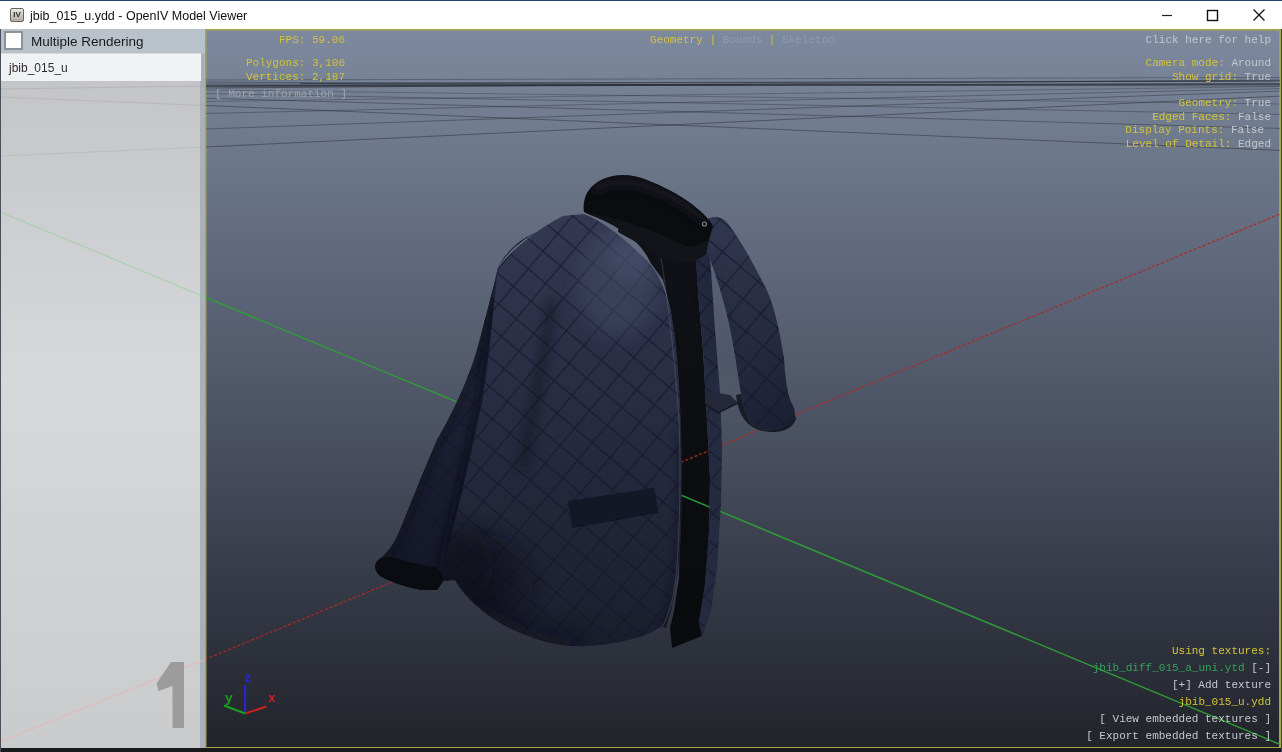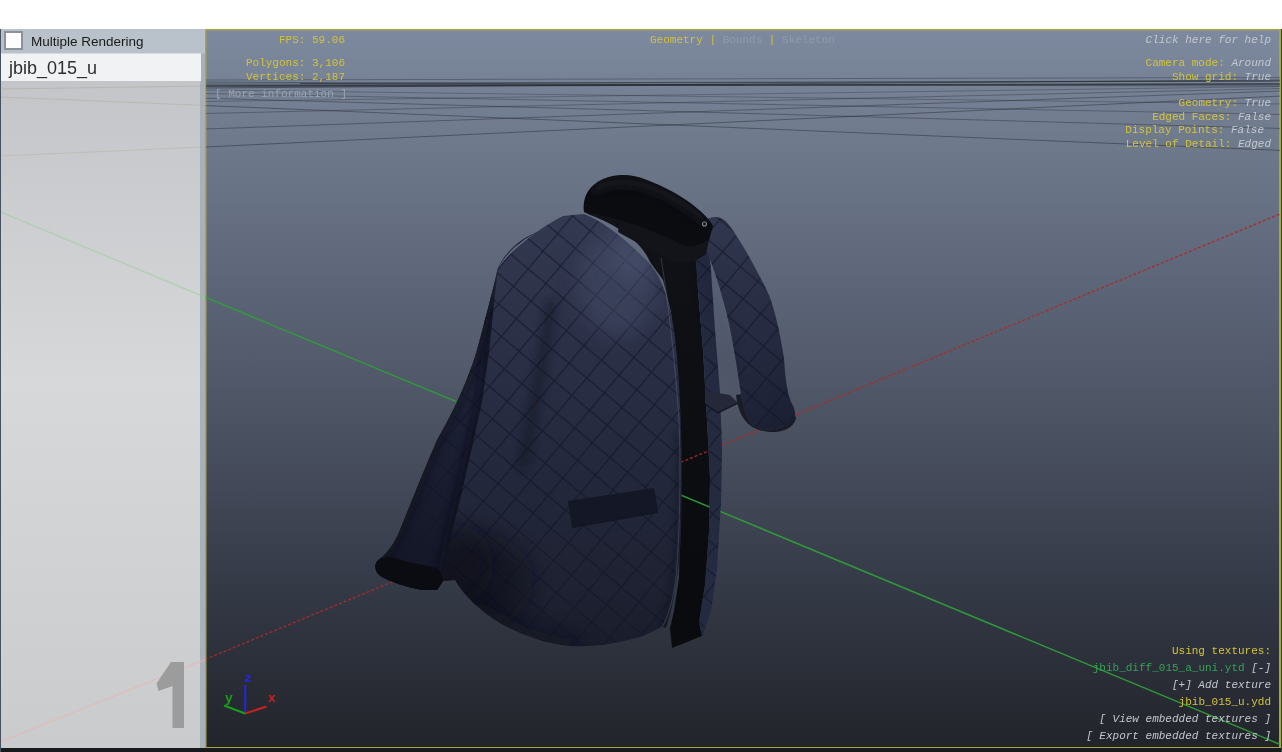--- a/index.html
+++ b/index.html
@@ -4,21 +4,21 @@
 <style>
   html,body{margin:0;padding:0;width:1282px;height:752px;overflow:hidden;background:#fff;}
   #win{position:absolute;left:0;top:0;width:1282px;height:752px;font-family:"Liberation Sans",sans-serif;}
   #titlebar{position:absolute;left:0;top:0;width:1282px;height:29px;background:#ffffff;border-top:1px solid #26436f;box-sizing:border-box;}
   #ticon{position:absolute;left:10px;top:7px;width:14px;height:14px;background:linear-gradient(180deg,#e8e8e6,#b0aba2);border:1px solid #6b6354;box-sizing:border-box;border-radius:2px;font:bold 8px "Liberation Sans",sans-serif;color:#2a2a2a;text-align:center;line-height:12px;}
   #ttext{position:absolute;left:30px;top:0;height:29px;line-height:30px;font-size:12.5px;color:#101010;}
   .winbtn{position:absolute;top:0;height:29px;}
   svg{position:absolute;left:0;top:0;}
   .mono{font-family:"Liberation Mono",monospace;font-size:11px;position:absolute;white-space:pre;}
   .yel{color:#d2c339;}
-  .gry{color:#c3c8ce;font-style:italic;}
+  .gry{color:#c3c8ce;}
   .grn{color:#34a356;margin-top:44px;}
 </style>
 </head>
 <body>
 <div id="win">
 <svg width="1282" height="752" viewBox="0 0 1282 752">
   <defs>
     <linearGradient id="vpbg" x1="0" y1="30" x2="0" y2="748" gradientUnits="userSpaceOnUse">
       <stop offset="0" stop-color="#7d899e"></stop>
       <stop offset="0.14" stop-color="#707b8e"></stop>
@@ -231,24 +231,33 @@
     <path d="M0,97 L205,105.5" stroke="#a89e90" stroke-width="1" opacity="0.35"></path>
     <path d="M0,156 L205,147" stroke="#a89e90" stroke-width="1" opacity="0.3"></path>
   </g>
   <path d="M184,662 L184,728 L172.5,728 L172.5,686 L158.5,691 L156.5,683.5 L171,662 Z" fill="#9c9c9c"></path>
 
   <rect x="0" y="748" width="1282" height="4" fill="#191a1e"></rect>
   <rect x="0" y="29" width="1" height="723" fill="#46505e"></rect>
   <rect x="1281" y="29" width="1" height="723" fill="#26436f"></rect>
 </svg>
 
+<div id="titlebar">
+  <div id="ticon">IV</div>
+  <div id="ttext">jbib_015_u.ydd - OpenIV Model Viewer</div>
+  <svg class="winbtn" style="left:1150px;width:132px;height:29px">
+    <path d="M1162,14.5 h10" transform="translate(-1150,0)" stroke="#222" stroke-width="1.2"></path>
+    <rect x="57.5" y="9.5" width="10" height="10" fill="none" stroke="#111" stroke-width="1.4"></rect>
+    <path d="M103.5,8.5 l11,11 M114.5,8.5 l-11,11" stroke="#111" stroke-width="1.3" fill="none"></path>
+  </svg>
+</div>
 
 <div style="position:absolute;left:4px;top:31px;width:19px;height:19px;background:#fdfdfd;border:2px solid #8b9299;box-sizing:border-box"></div>
 <div style="position:absolute;left:31px;top:29px;height:24px;line-height:25px;font-size:13.5px;color:#1a1a1a">Multiple Rendering</div>
-<div style="position:absolute;left:9px;top:54px;height:27px;line-height:28px;font-size:18px;color:#2f2f2f">jbib_015_u</div>
+<div style="position:absolute;left:9px;top:54px;height:27px;line-height:28px;font-size:12px;color:#2f2f2f">jbib_015_u</div>
 
 <div class="mono yel" style="right:937px;top:34px">FPS: 59.06</div>
 <div class="mono yel" style="right:937px;top:57px">Polygons: 3,106</div>
 <div class="mono yel" style="right:937px;top:70.5px">Vertices: 2,187</div>
 <div class="mono" style="left:215px;top:88px;color:#9aa3ad">[ More information ]</div>
 <div class="mono" style="left:650px;top:34px"><span class="yel">Geometry</span><span class="yel"> | </span><span style="color:rgba(205,210,220,0.25)">Bounds</span><span class="yel"> | </span><span style="color:rgba(205,210,220,0.25)">Skeleton</span></div>
 <div class="mono gry" style="right:11px;top:33.5px">Click here for help</div>
 <div class="mono" style="right:11px;top:57px"><span class="yel">Camera mode: </span><span class="gry">Around</span></div>
 <div class="mono" style="right:11px;top:70.5px"><span class="yel">Show grid: </span><span class="gry">True</span></div>
 <div class="mono" style="right:11px;top:97px"><span class="yel">Geometry: </span><span class="gry">True</span></div>

